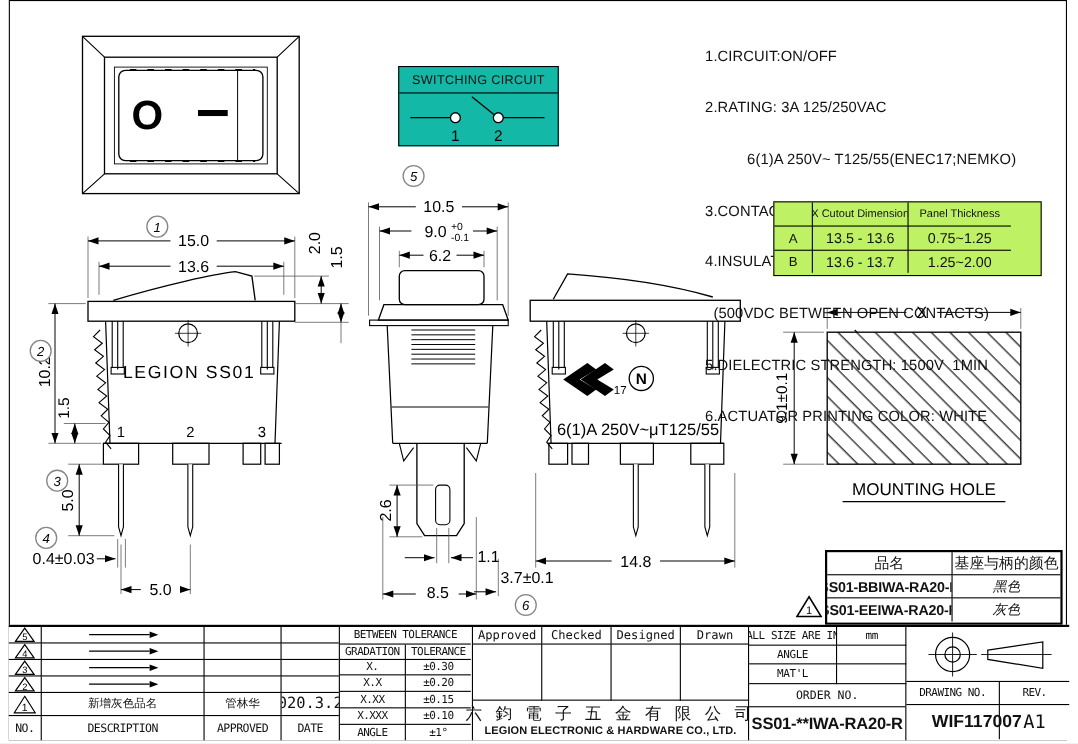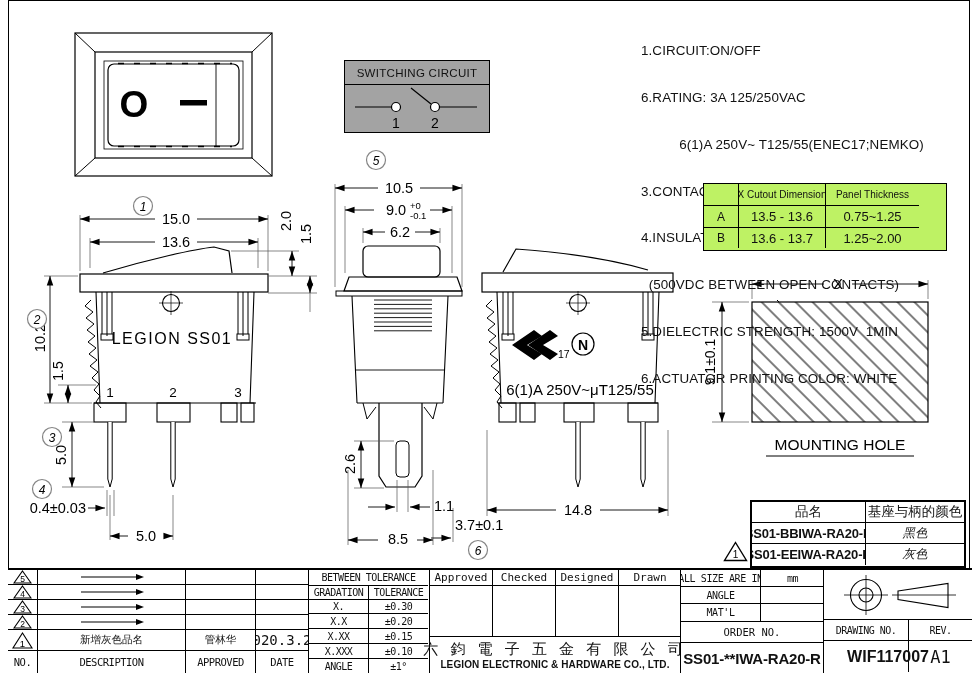--- a/index.html
+++ b/index.html
@@ -1,20 +1,20 @@
 <!DOCTYPE html>
 <html><head>
 <meta charset="utf-8">
 <style>
   html,body{margin:0;padding:0;background:#e8e8e8;}
   .sheet{position:relative;width:980px;height:676px;background:#fff;font-family:"Liberation Sans",sans-serif;color:#111;overflow:hidden;}
   .frame{position:absolute;left:8px;top:0px;width:962px;height:673px;border:1.6px solid #000;box-sizing:border-box;}
   svg text{font-family:"Liberation Sans",sans-serif;fill:#000;}
   .spec{position:absolute;left:641px;top:12px;font-size:13.4px;line-height:15.6px;white-space:pre;letter-spacing:0.1px;}
-  .swbox{position:absolute;left:344px;top:60px;width:146px;height:73px;border:1.5px solid #000;box-sizing:border-box;background:#a3a3a3;}
+  .swbox{position:absolute;left:362px;top:60px;width:146px;height:73px;border:1.5px solid #000;box-sizing:border-box;background:#14b8a6;}
   .swtitle{height:23px;border-bottom:1.4px solid #000;display:flex;align-items:center;justify-content:center;font-size:11.5px;letter-spacing:0.3px;}
   
   .c{display:flex;align-items:center;justify-content:center;box-sizing:border-box;border-right:1px solid #000;border-bottom:1px solid #000;overflow:hidden;white-space:nowrap;}
   .nr{border-right:none;} .nb{border-bottom:none;}
   .cutout{position:absolute;left:703px;top:183px;width:244px;height:68px;border:1.6px solid #000;box-sizing:border-box;display:grid;grid-template-columns:35px 87px 93px;grid-template-rows:22px 22px 20px;background:#bef264;}
   .cutout .hd{font-size:10px;}
   .cutout .v{font-size:13px;}
   .parts{position:absolute;left:750px;top:500px;width:216px;height:68px;border:2px solid #000;box-sizing:border-box;display:grid;grid-template-columns:114px 98px;grid-template-rows:21px 21px 21px;background:#fff;}
   .parts .hd{font-size:13.5px;}
   .parts .pn{font-size:13px;font-weight:bold;letter-spacing:-0.2px;}
@@ -250,21 +250,21 @@
         </g>
       <g>
           <circle cx="478" cy="550" r="9.5" fill="#fff" stroke="#858585" stroke-width="1.2"></circle>
           <text x="478" y="554.5" text-anchor="middle" fill="#777">6</text>
         </g>
     </g>
   </svg>
 
   <div class="spec">
     <div>1.CIRCUIT:ON/OFF</div>
-    <div>6.RATING: 3A 125/250VAC</div>
+    <div>2.RATING: 3A 125/250VAC</div>
     <div>          6(1)A 250V~ T125/55(ENEC17;NEMKO)</div>
     <div>3.CONTACT RESISTANT: &lt;50mΩ (INITIAL)</div>
     <div>4.INSULATION RESISTANCE: &gt;100MΩ</div>
     <div>  (500VDC BETWEEN OPEN CONTACTS)</div>
     <div>5.DIELECTRIC STRENGTH: 1500V  1MIN</div>
     <div>6.ACTUATOR PRINTING COLOR: WHITE</div>
   </div>
 
   <div class="swbox">
     <div class="swtitle">SWITCHING CIRCUIT</div>

